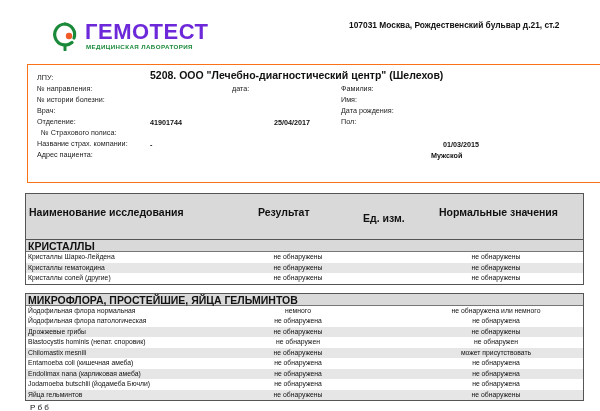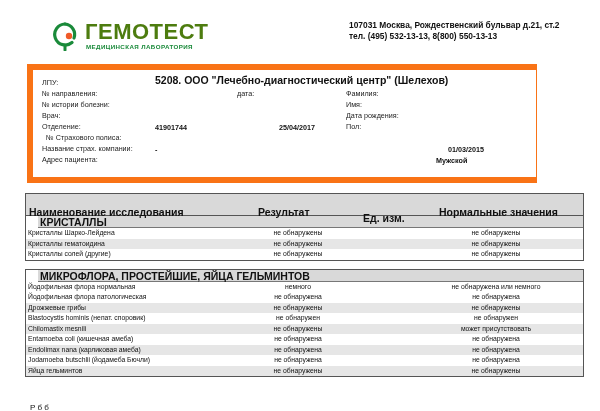--- a/index.html
+++ b/index.html
@@ -1,37 +1,37 @@
 <!DOCTYPE html>
 <html><head>
 <meta charset="utf-8">
 <style>
   * { box-sizing: border-box; margin: 0; padding: 0; }
   html, body { width: 600px; height: 411px; overflow: hidden; background: #ffffff; }
   body { font-family: "Liberation Sans", sans-serif; color: #111; position: relative; }
 
   .logo { position: absolute; left: 52px; top: 20px; width: 180px; height: 34px; }
   .logo-mark { position: absolute; left: 0; top: 1px; width: 26px; height: 30px; }
-  .logo-name { position: absolute; left: 33px; top: 0px; font-size: 22px; font-weight: bold; color: #4d7c0f; letter-spacing: 0.5px; line-height: 24px; }
+  .logo-name { position: absolute; left: 33px; top: 0px; font-size: 22px; font-weight: bold; color: #6d28d9; letter-spacing: 0.5px; line-height: 24px; }
   .logo-sub { position: absolute; left: 34px; top: 23px; font-size: 6.2px; font-weight: bold; color: #1a8a3a; letter-spacing: 0.4px; line-height: 8px; white-space: nowrap; }
 
   .address { position: absolute; left: 349px; top: 20px; font-size: 8.4px; font-weight: bold; line-height: 10.5px; color: #111; white-space: nowrap; }
 
-  .info-box { position: absolute; left: 27px; top: 64px; width: 510px; height: 119px; border: 6px solid #f97316; border-right-width: 1px; }
+  .info-box { position: absolute; left: 27px; top: 64px; width: 574px; height: 119px; border: 1px solid #f97316; border-right-width: 1px; }
   .info-box .lbl { position: absolute; font-size: 7.2px; color: #222; white-space: nowrap; }
   .info-box .val { position: absolute; font-size: 7.2px; font-weight: bold; color: #111; white-space: nowrap; margin-top: 34px; }
   .info-box .lpu-val { position: absolute; font-size: 10.5px; font-weight: bold; color: #111; white-space: nowrap; }
 
   .results { position: absolute; left: 25px; top: 193px; width: 559px; }
-  .thead { height: 23px; background: #d9d9d9; border: 1px solid #555; border-bottom: 1px solid #555; position: relative; }
+  .thead { height: 47px; background: #d9d9d9; border: 1px solid #555; border-bottom: 1px solid #555; position: relative; }
   .thead .th { position: absolute; top: 12px; font-size: 10.5px; font-weight: bold; color: #111; white-space: nowrap; }
 
   .section { border: 1px solid #555; border-top: none; }
   .section.sep { margin-top: 8px; border-top: 1px solid #555; }
-  .section-title { height: 12px; background: #d9d9d9; font-size: 10.5px; font-weight: bold; line-height: 12px; padding-left: 2px; border-bottom: 1px solid #777; white-space: nowrap; margin-left: 12px; }
+  .section-title { height: 12px; background: #d9d9d9; font-size: 10.5px; font-weight: bold; line-height: 12px; padding-left: 2px; border-bottom: 1px solid #777; white-space: nowrap; }
   .row { height: 10.5px; position: relative; font-size: 6.8px; line-height: 10.5px; }
   .row.alt { background: #e6e6e6; }
   .row .c-name { position: absolute; left: 2px; white-space: nowrap; }
   .row .c-res { position: absolute; left: 217px; width: 110px; text-align: center; white-space: nowrap; }
   .row .c-norm { position: absolute; left: 390px; width: 160px; text-align: center; white-space: nowrap; }
 
   .footer-text { position: absolute; left: 30px; top: 403px; font-size: 8px; color: #111; white-space: nowrap; }
 </style>
 </head>
 <body>
@@ -42,21 +42,20 @@
     <path d="M13 3 A10.5 10.5 0 0 1 22 17" fill="none" stroke="#1a8a3a" stroke-width="3.2" stroke-linecap="round"></path>
     <path d="M13 24 L13 29" stroke="#1a8a3a" stroke-width="3" stroke-linecap="round"></path>
     <circle cx="17" cy="15" r="3.2" fill="#f05a28"></circle>
   </svg>
   <div class="logo-name">ГЕМОТЕСТ</div>
   <div class="logo-sub">МЕДИЦИНСКАЯ ЛАБОРАТОРИЯ</div>
 </div>
 
 <div class="address">
   <div>107031 Москва, Рождественский бульвар д.21, ст.2</div>
-  <div>тел. (495) 532-13-13, 8(800) 550-13-13</div>
 </div>
 
 <div class="info-box">
   <span class="lbl" style="left:9px; top:8px;">ЛПУ:</span>
   <span class="lpu-val" style="left:122px; top:4px;">5208. ООО "Лечебно-диагностический центр" (Шелехов)</span>
 
   <span class="lbl" style="left:9px; top:19px;">№ направления:</span>
   <span class="val" style="left:122px; top:19px;">41901744</span>
   <span class="lbl" style="left:204px; top:19px;">дата:</span>
   <span class="val" style="left:246px; top:19px;">25/04/2017</span>

